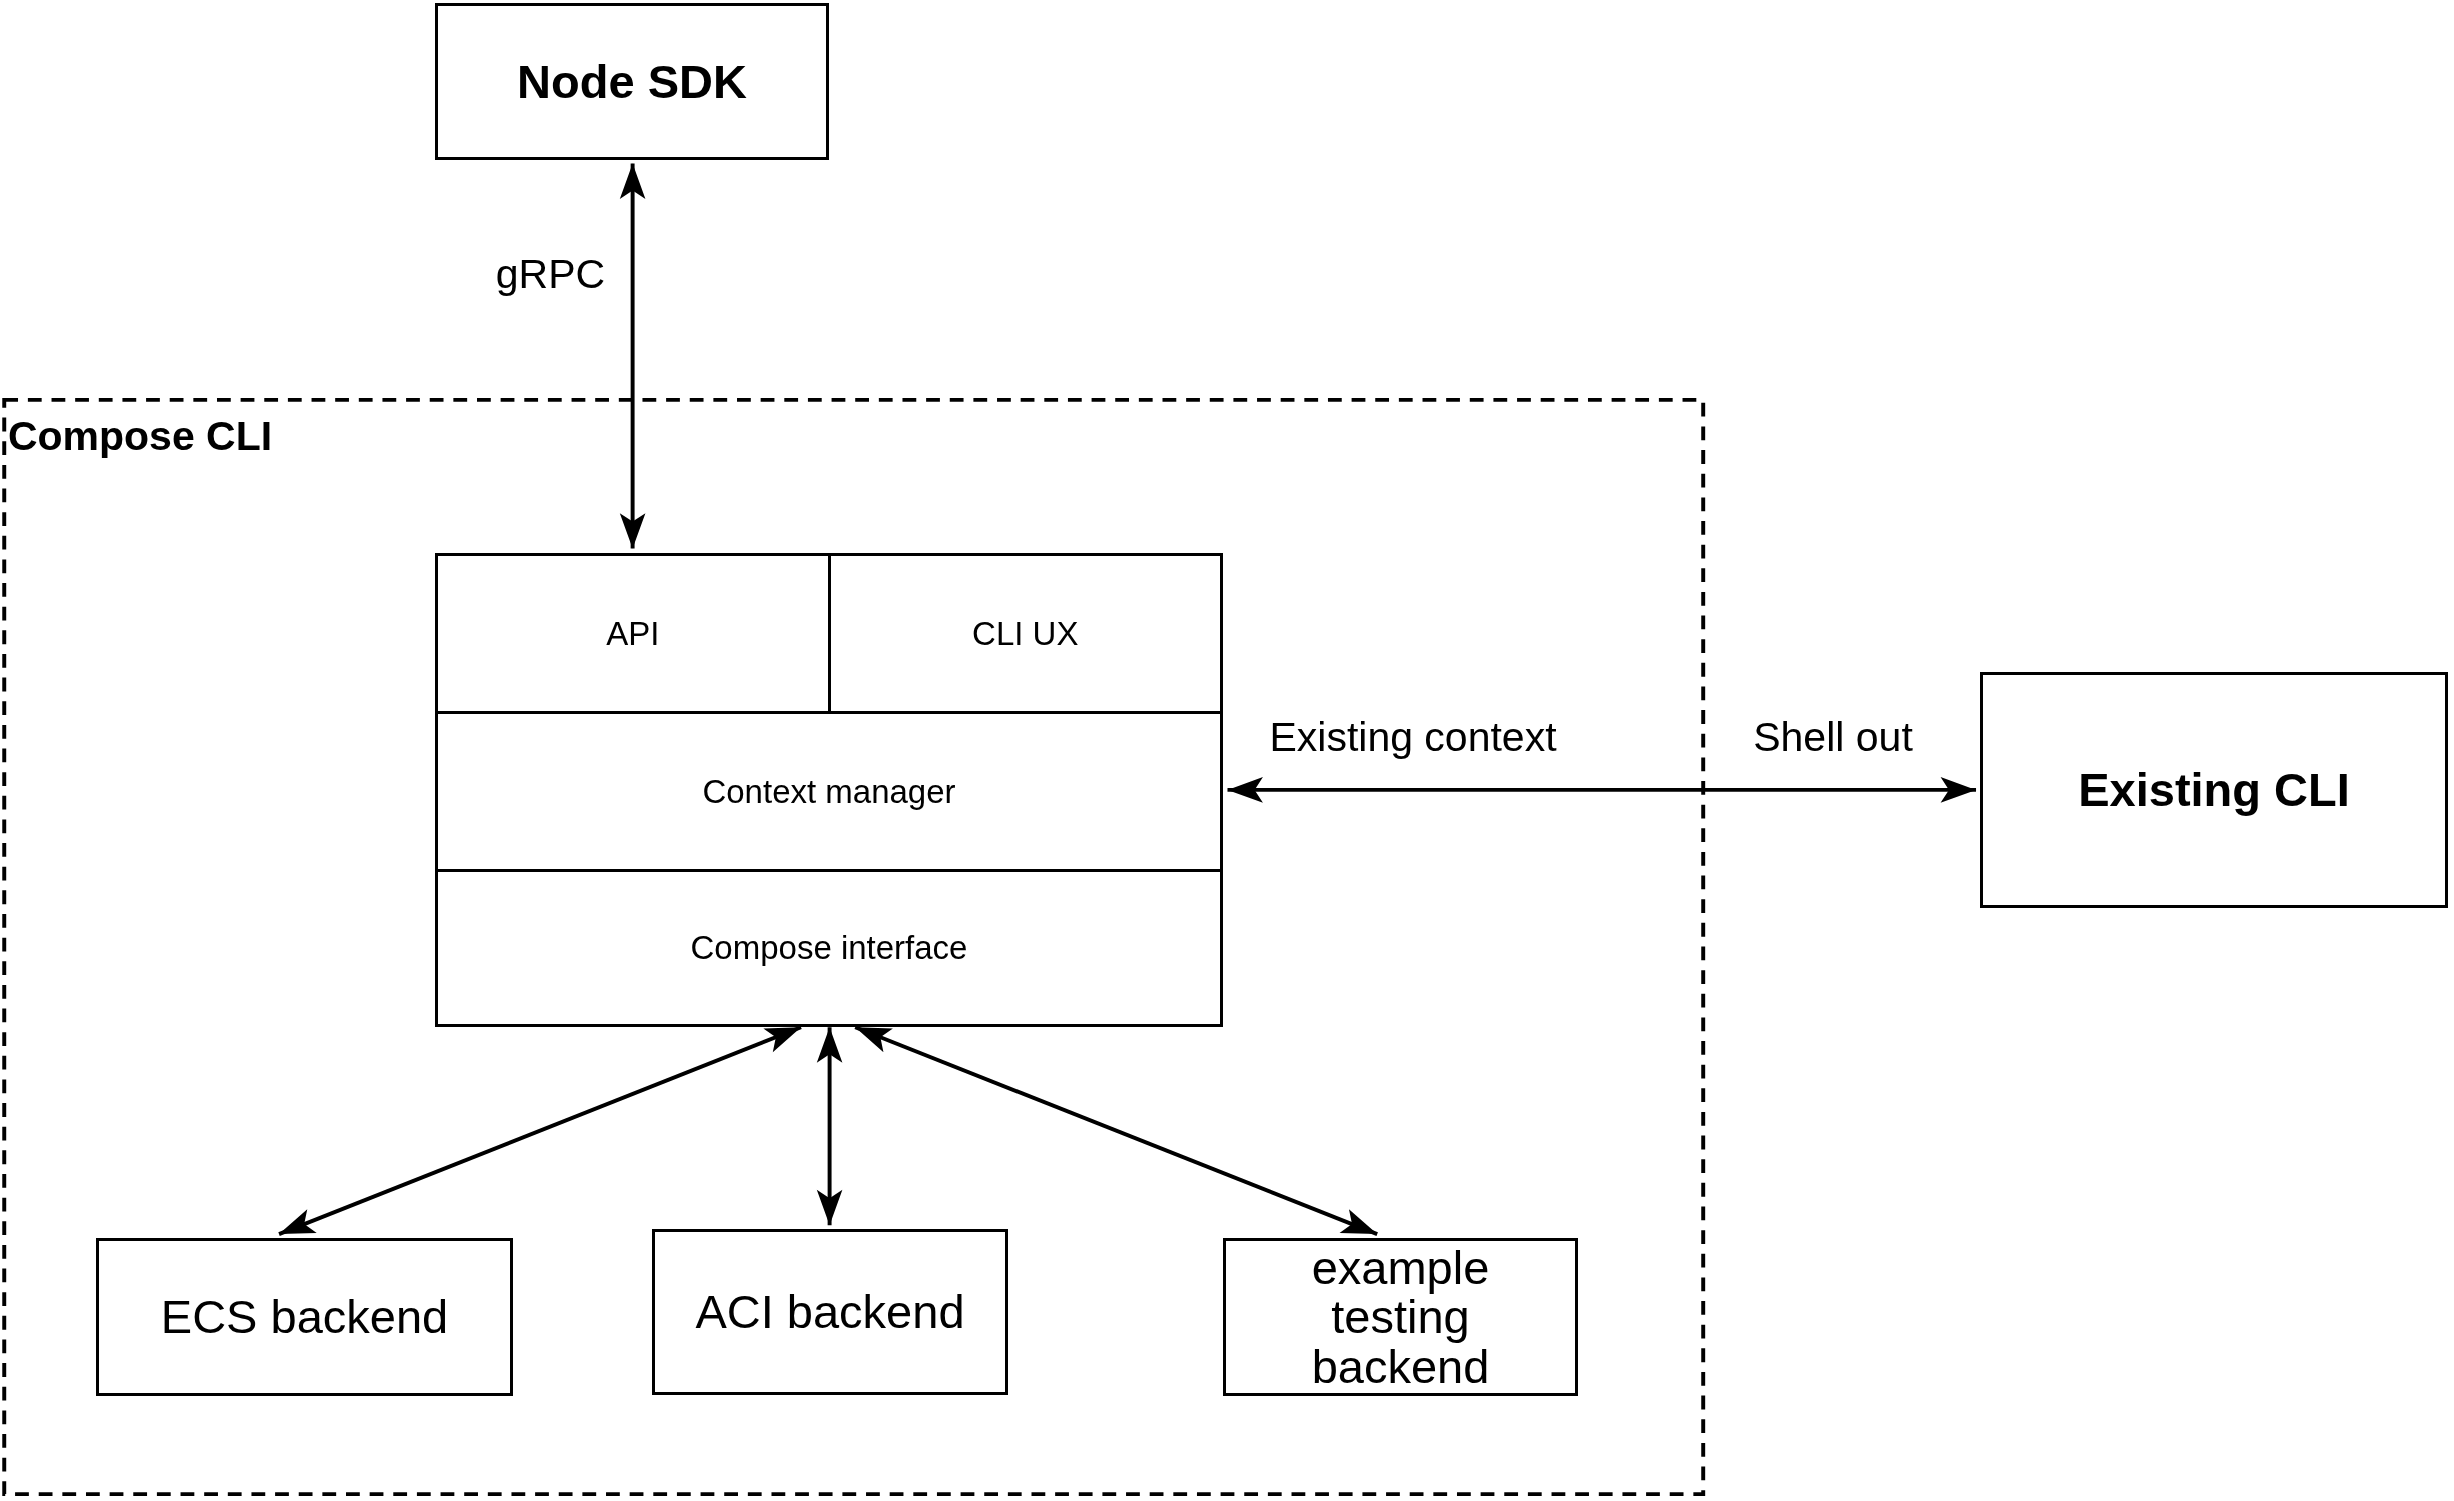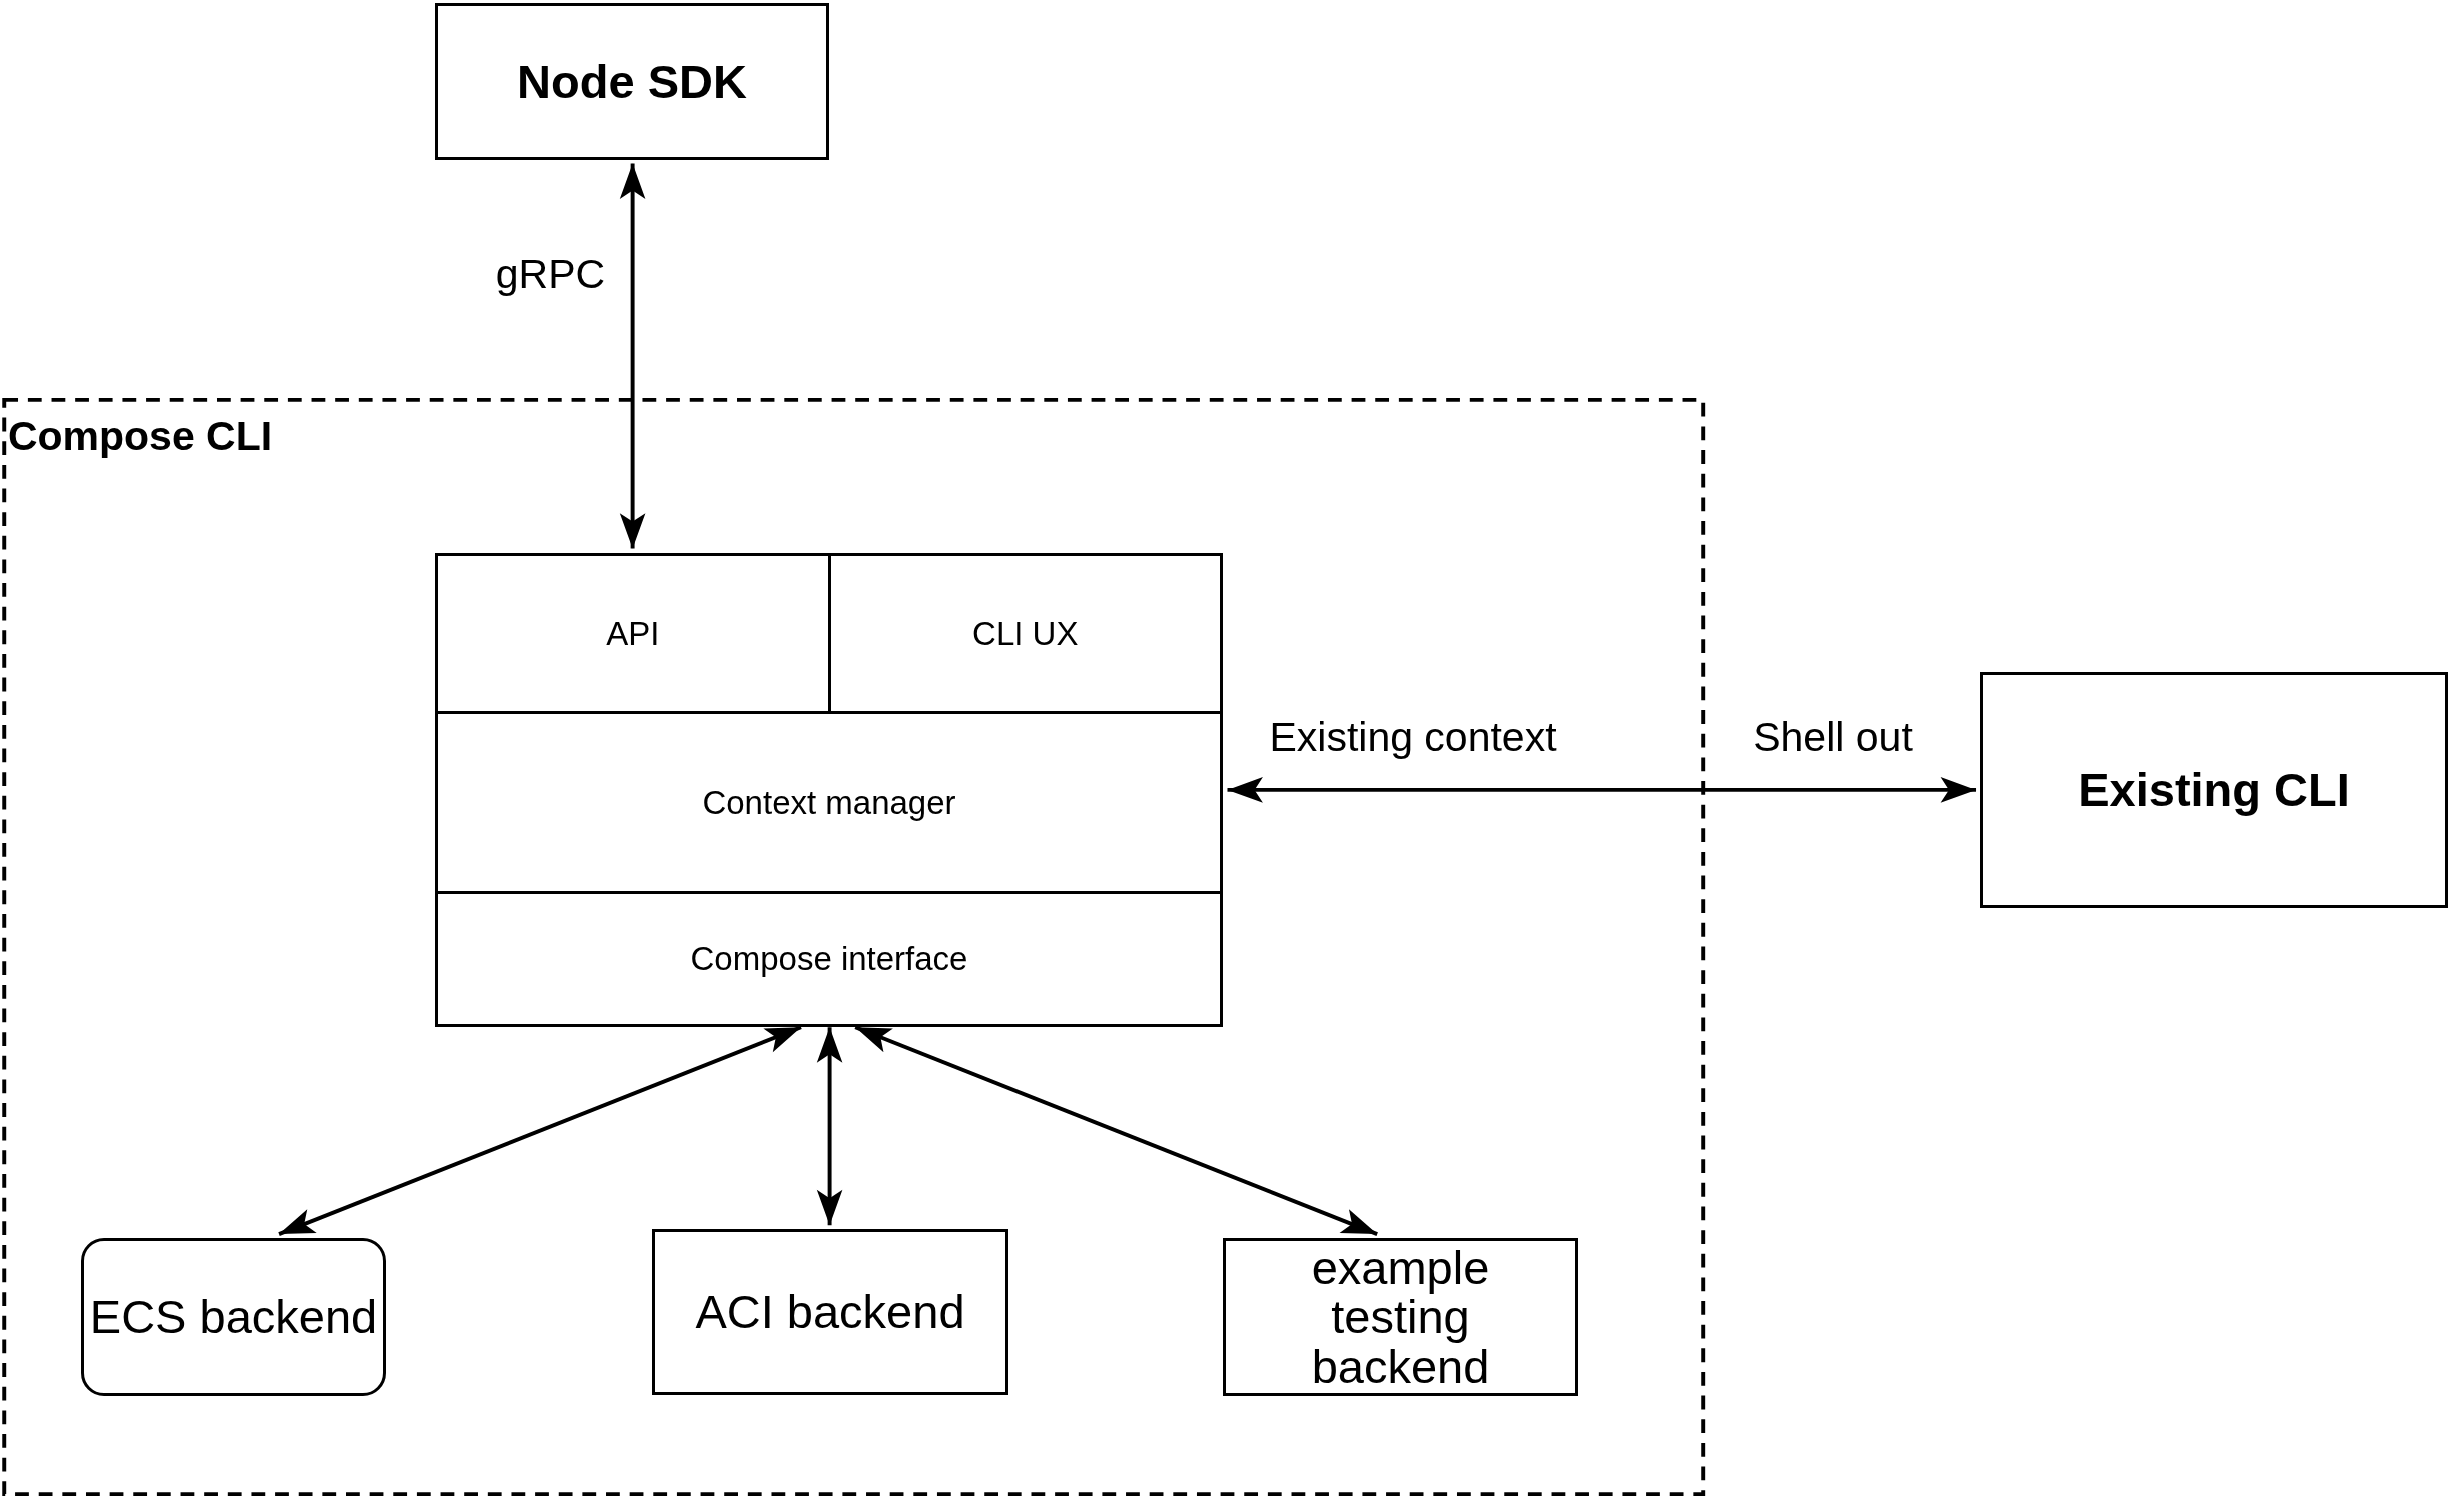--- a/index.html
+++ b/index.html
@@ -24,21 +24,21 @@
     display: flex;
     align-items: center;
     justify-content: center;
     text-align: center;
     font-size: 47px;
     line-height: 1.05;
   }
   .bold { font-weight: bold; }
   .node-sdk   { left: 435px;  top: 3px;    width: 394px; height: 157px; }
   .existing-cli{ left: 1980px; top: 672px; width: 468px; height: 236px; }
-  .ecs        { left: 81px;   top: 1238px; width: 305px; height: 158px; border-radius: 23px; }
+  .ecs        { left: 96px;   top: 1238px; width: 417px; height: 158px; }
   .aci        { left: 652px;  top: 1229px; width: 356px; height: 166px; }
   .example    { left: 1223px; top: 1238px; width: 355px; height: 158px; padding: 0 18px; }
 
   .stack {
     position: absolute;
     left: 435px; top: 553px;
     width: 788px; height: 474px;
     box-sizing: border-box;
     border: 3.9px solid #000000;
     background: #ffffff;
@@ -57,21 +57,21 @@
     align-items: center;
     justify-content: center;
   }
   .stack-cell.left-cell { border-right: 3.9px solid #000000; }
   .stack-row {
     border-top: 3.9px solid #000000;
     display: flex;
     align-items: center;
     justify-content: center;
   }
-  .stack-row.mid { height: 180px; box-sizing: border-box; }
+  .stack-row.mid { height: 158px; box-sizing: border-box; }
   .stack-row.bottom { flex: 1; }
 
   .free-label {
     position: absolute;
     font-size: 41px;
     line-height: 47px;
     white-space: nowrap;
   }
   .compose-cli-label { left: 7.9px; top: 413px; }
   .grpc-label { left: 452px; top: 251px; width: 197px; text-align: center; }

